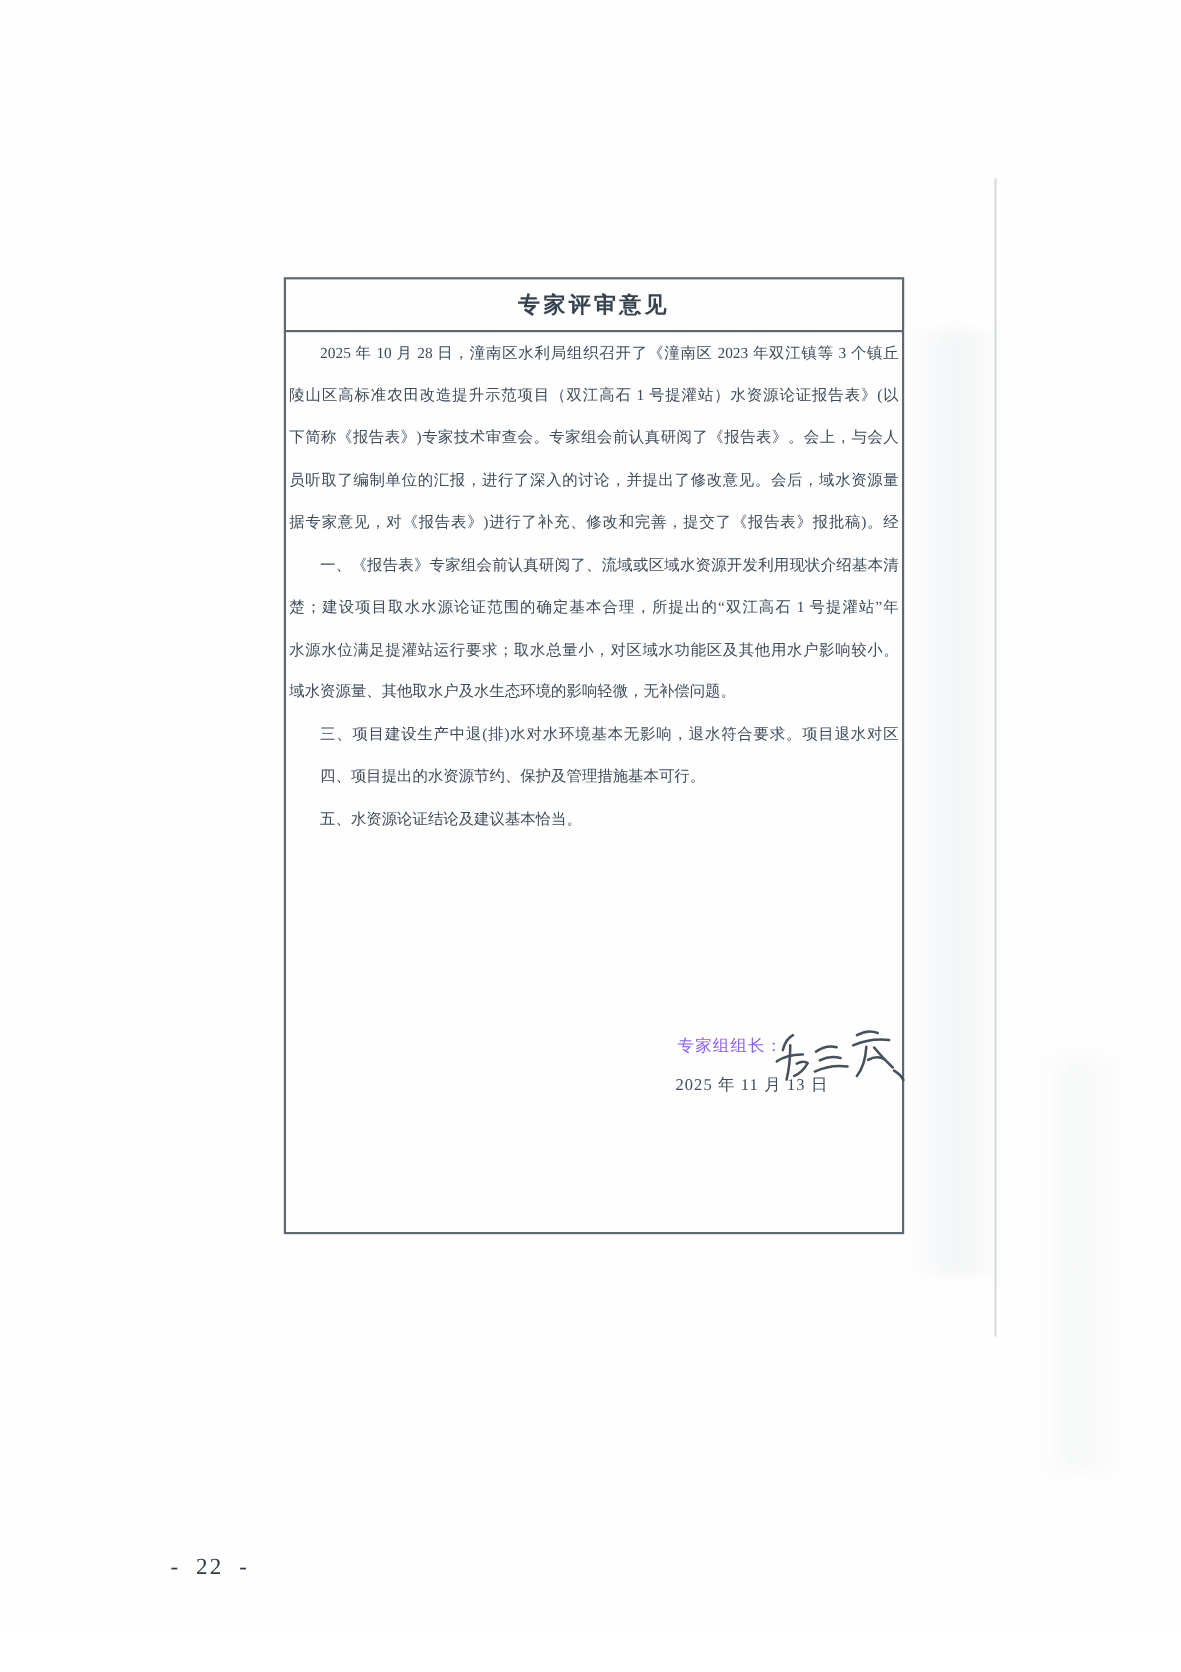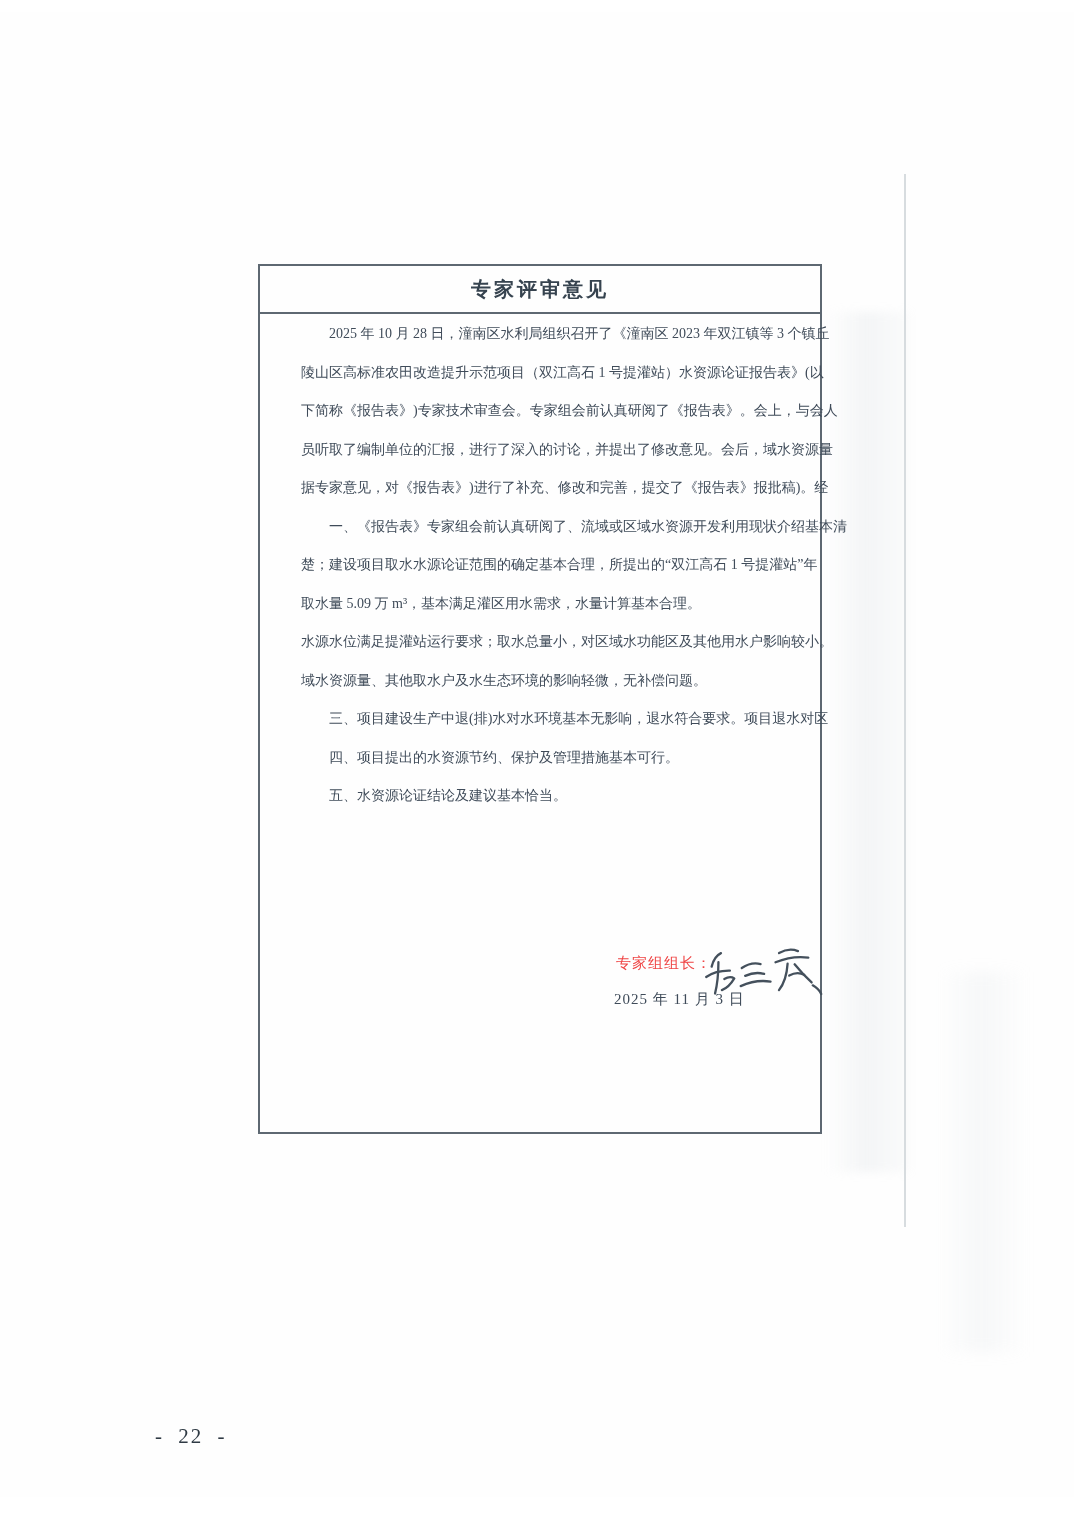--- a/index.html
+++ b/index.html
@@ -2,21 +2,21 @@
 <html><head>
 <meta charset="utf-8">
 <style>
   html,body{margin:0;padding:0;}
   body{
     width:1074px;height:1520px;position:relative;
     background:#ffffff;
     font-family:"Liberation Serif","DejaVu Serif",serif;
     overflow:hidden;
   }
-  .page{position:absolute;left:0;top:12px;width:1074px;height:1485px;background:#fefefe;}
+  .page{position:absolute;left:0;top:0;width:1074px;height:1485px;background:#fefefe;}
 
   
   .scan-line{position:absolute;left:904px;top:162px;width:2px;height:1053px;background:#d7dcdf;}
   .scan-streak-1{position:absolute;left:826px;top:300px;width:84px;height:860px;
     background:linear-gradient(90deg,rgba(206,213,218,0.00),rgba(206,213,218,0.22),rgba(206,213,218,0.05));
     filter:blur(5px);}
   .scan-streak-2{position:absolute;left:938px;top:960px;width:86px;height:380px;
     background:linear-gradient(90deg,rgba(208,215,220,0.00),rgba(208,215,220,0.16),rgba(208,215,220,0.02));
     filter:blur(7px);}
 
@@ -28,27 +28,27 @@
     height:46px;border-bottom:2px solid #5e6872;
     display:flex;align-items:center;justify-content:center;
   }
   .doc-title{
     font-family:"Liberation Sans","DejaVu Sans",sans-serif;
     font-size:20px;font-weight:bold;color:#36434f;letter-spacing:3px;
   }
   .body-text{padding:1px 3px 0 3px;color:#3f4b59;}
   .bl{
     font-size:14px;line-height:38.5px;height:38.5px;
-    white-space:nowrap;color:#3f4b59;margin-left:38px;
+    white-space:nowrap;color:#3f4b59;
   }
   .bl.fill{text-align:justify;text-align-last:justify;}
   .bl.indent{text-indent:2em;}
 
   .sig-label{
-    position:absolute;left:356px;top:687px;font-size:15px;color:#ef4444;
+    position:absolute;left:356px;top:687px;font-size:15px;color:#8b5cf6;
     line-height:20px;letter-spacing:1px;
   }
   .sig-svg{position:absolute;left:440px;top:678px;}
   .sig-date{
     position:absolute;left:354px;top:723px;font-size:15px;color:#3f4b59;
     line-height:20px;letter-spacing:1px;
   }
 
   .page-footer{
     position:absolute;left:155px;top:1412px;
@@ -72,21 +72,20 @@
 
     <div class="body-text">
       <div class="bl indent fill">2025 年 10 月 28 日，潼南区水利局组织召开了《潼南区 2023 年双江镇等 3 个镇丘</div>
       <div class="bl fill">陵山区高标准农田改造提升示范项目（双江高石 1 号提灌站）水资源论证报告表》(以</div>
       <div class="bl fill">下简称《报告表》)专家技术审查会。专家组会前认真研阅了《报告表》。会上，与会人</div>
       <div class="bl fill">员听取了编制单位的汇报，进行了深入的讨论，并提出了修改意见。会后，域水资源量</div>
       <div class="bl fill">据专家意见，对《报告表》)进行了补充、修改和完善，提交了《报告表》报批稿)。经</div>
 
       <div class="bl indent fill">一、《报告表》专家组会前认真研阅了、流域或区域水资源开发利用现状介绍基本清</div>
       <div class="bl fill">楚；建设项目取水水源论证范围的确定基本合理，所提出的“双江高石 1 号提灌站”年</div>
-      <div class="bl">取水量 5.09 万 m³，基本满足灌区用水需求，水量计算基本合理。</div>
 
       <div class="bl fill">水源水位满足提灌站运行要求；取水总量小，对区域水功能区及其他用水户影响较小。</div>
 
       <div class="bl">域水资源量、其他取水户及水生态环境的影响轻微，无补偿问题。</div>
       <div class="bl indent fill">三、项目建设生产中退(排)水对水环境基本无影响，退水符合要求。项目退水对区</div>
 
       <div class="bl indent">四、项目提出的水资源节约、保护及管理措施基本可行。</div>
 
       <div class="bl indent">五、水资源论证结论及建议基本恰当。</div>
     </div>
@@ -104,19 +103,19 @@
         <path d="M40,41 Q55,35 70,38"></path>
         <path d="M80,10 Q90,5 99,9"></path>
         <path d="M76,19 Q93,13 109,16"></path>
         <path d="M88,21 Q86,38 78,47"></path>
         <path d="M95,22 Q103,33 111,41"></path>
         <path d="M89,33 Q97,29 104,33"></path>
         <path d="M112,44 Q118,48 120,53"></path>
       </g>
     </svg>
 
-    <span class="sig-date">2025 年 11 月 3 日</span>
+    <span class="sig-date">2025 年 11 月 13 日</span>
 
   </div>
 
   <div class="page-footer">- 22 -</div>
 
 </div>
 
 </body></html>

